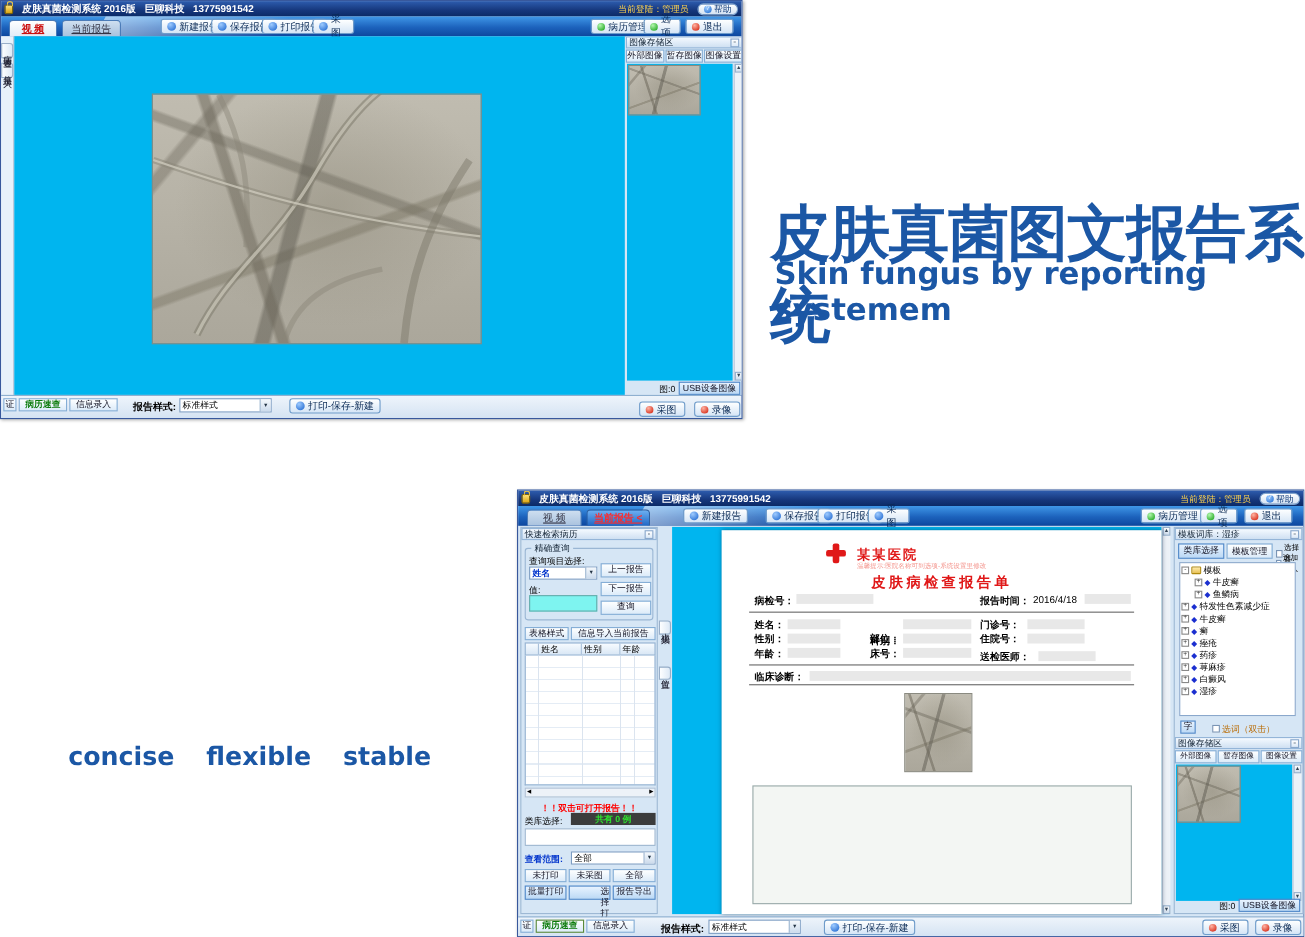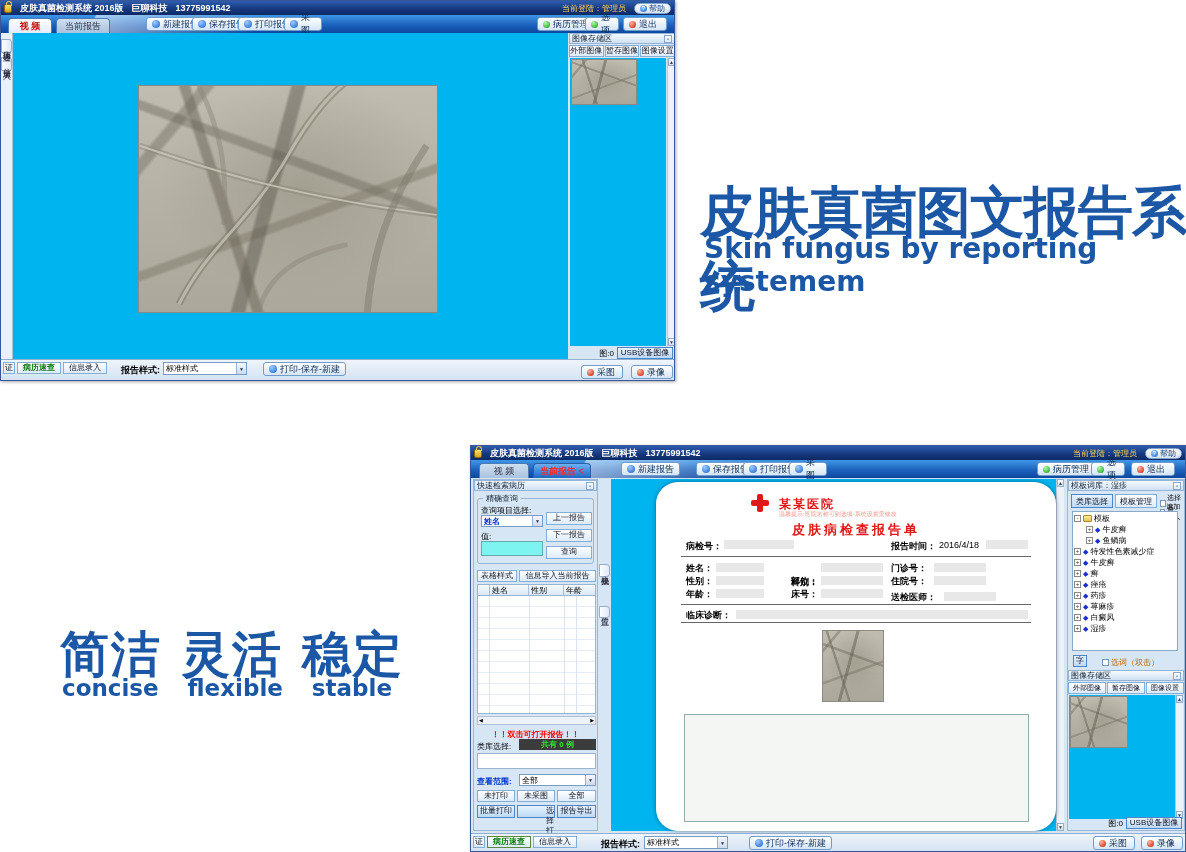--- a/index.html
+++ b/index.html
@@ -18,21 +18,21 @@
   .login { margin-left:auto; color:#ffd34d; font-weight:normal; font-size:8px; }
   .helpbtn { display:flex; align-items:center; gap:2px; height:11px; padding:0 5px;
              background:linear-gradient(#ffffff,#d3e2f3); border:1px solid #7fa3cd; border-radius:6px; color:#123c7a; font-size:8px; font-weight:normal; }
   .qicon { width:7px; height:7px; border-radius:50%; background:radial-gradient(circle at 35% 30%,#9ecbff,#1867cf); color:#fff; font-size:6px; line-height:7px; text-align:center; }
 
   .tabrow { position:absolute; left:0; top:14px; right:0; height:18px;
             background:linear-gradient(180deg,#3f97e8 0%,#1c62bc 55%,#0d479e 100%); }
   .swoosh { position:absolute; left:90px; top:0; width:240px; height:18px;
             background:linear-gradient(100deg,rgba(255,255,255,.55),rgba(255,255,255,0) 70%); transform:skewX(-30deg); }
   .tab { position:absolute; top:3px; height:15px; line-height:14px; padding:0 6px; text-align:center;
-         border:1px solid #4c7cb8; border-bottom:none; border-radius:4px 4px 0 0; font-size:9px; }
+         border:1px solid #4c7cb8; border-bottom:none; border-radius:4px 4px 0 0; font-size:9px;text-decoration:underline; }
   .tab.light { background:linear-gradient(#ffffff,#e2ecf7); color:#cc1111; font-weight:bold; }
   .tab.grey  { background:linear-gradient(#cfdff0,#a9c2de); color:#334; }
   .tab.blue  { background:linear-gradient(#6db0f2,#1f66c4); color:#ff2a2a; font-weight:bold; border-color:#2f5f9f; }
   .tbtn { position:absolute; top:2px; height:14px; display:flex; align-items:center; gap:3px; padding:0 5px;
           background:linear-gradient(#feffff,#d5e5f6); border:1px solid #6f9cca; border-radius:3px; font-size:9px; color:#0a2a55; }
   .orb { width:8px; height:8px; border-radius:50%; background:radial-gradient(circle at 35% 30%,#9ecbff,#1660cc); flex:0 0 auto; }
   .dot { width:7px; height:7px; border-radius:50%; flex:0 0 auto; }
   .dot.g { background:radial-gradient(circle at 35% 30%,#b2f7ae,#0b9b0b); }
   .dot.r { background:radial-gradient(circle at 35% 30%,#ffb3a3,#cf1400); }
 
@@ -69,21 +69,21 @@
       radial-gradient(ellipse at 55% 45%, rgba(145,140,124,.5), transparent 62%),
       linear-gradient(#c0bcb0,#aba79b); }
   .micrograph svg { position:absolute; inset:0; width:100%; height:100%; }
 
   .bottombar { position:absolute; left:0; right:0; background:linear-gradient(#eef4fb,#d3e2f2); border-top:1px solid #8fb0d0; }
   .bb-item { position:absolute; }
   .greenlabel { color:#0a7a0a; font-weight:bold; }
   .bluelabel { color:#0033cc; font-weight:bold; }
 
   
-  .sheet { position:absolute; background:#fff; box-shadow:0 0 4px rgba(0,30,60,.5); font-size:9px;border-radius:22px; }
+  .sheet { position:absolute; background:#fff; box-shadow:0 0 4px rgba(0,30,60,.5); font-size:9px; }
   .cross { position:relative; width:18px; height:18px; }
   .cross::before { content:""; position:absolute; left:6px; top:0; width:6px; height:18px; background:#e01818; border-radius:2px; }
   .cross::after  { content:""; position:absolute; top:6px; left:0; height:6px; width:18px; background:#e01818; border-radius:2px; }
   .sheet hr { border:none; border-top:1px solid #666; }
 
   
   .tree { background:#fff; border:1px solid #8aa8cc; overflow:hidden; }
   .trow { display:flex; align-items:center; gap:2px; height:11px; font-size:8px; white-space:nowrap; }
   .trow.lvl1 { padding-left:12px; }
   .exp { width:7px; height:7px; border:1px solid #888; background:#fff; font-size:6px; line-height:5px; text-align:center; color:#333; flex:0 0 auto; }
@@ -213,21 +213,20 @@
       <div class="tbtn bb-item" style="left:630px;top:5px;width:42px;">
           <span class="dot r"></span>
           <span>录像</span>
         </div>
     </div>
   </div>
 
   <div class="brand-cn" style="left:700px;top:176px;font-size:55px;">皮肤真菌图文报告系统</div>
   <div class="brand-en" style="left:704px;top:232px;font-size:28px;">Skin fungus by reporting systemem</div>
 
-  <div class="brand-cn" style="left:60px;top:622px;font-size:49px;letter-spacing:2px;">简洁 灵活 稳定</div>
   <div style="position:absolute;left:62px;top:675px;width:330px;display:flex;justify-content:space-between;">
     <span class="brand-en" style="position:static;font-size:23px;">concise</span>
     <span class="brand-en" style="position:static;font-size:23px;">flexible</span>
     <span class="brand-en" style="position:static;font-size:23px;">stable</span>
   </div>
 
   <div class="window" style="left:470px;top:445px;width:716px;height:407px;">
     <div class="titlebar">
       <span class="lock"></span>
       <span>皮肤真菌检测系统 2016版</span>

